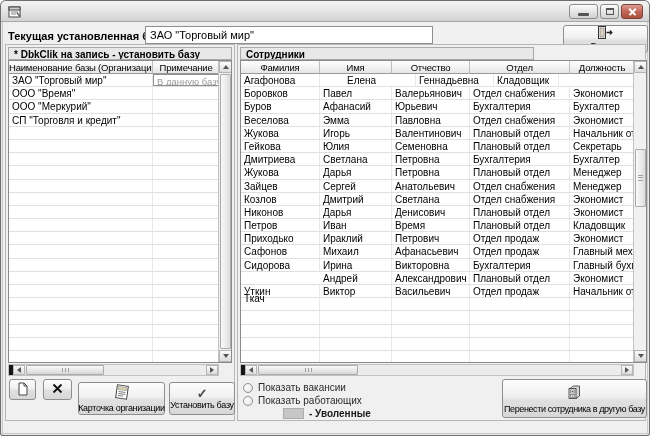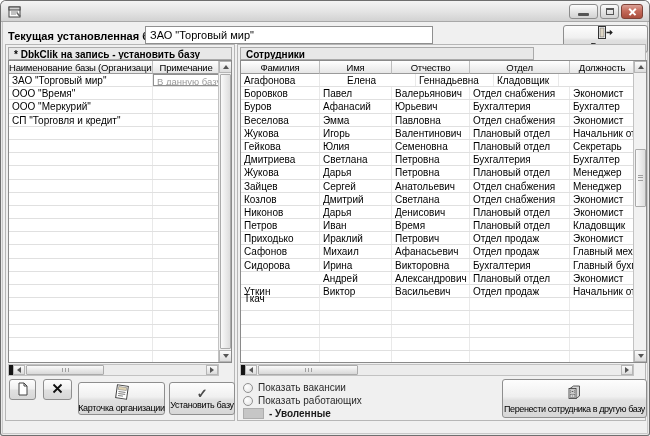--- a/index.html
+++ b/index.html
@@ -476,21 +476,21 @@
     </div>
 
     <div class="radio-row" style="top:337px;">
       <span class="radio"></span>
       <span class="radio-lbl">Показать вакансии</span>
     </div>
     <div class="radio-row" style="top:350px;">
       <span class="radio"></span>
       <span class="radio-lbl">Показать работающих</span>
     </div>
-    <div class="radio-row" style="top:363px;">
+    <div class="radio-row" style="top:363px;margin-left:40px;">
       <span class="swatch" style="background: rgb(198, 198, 198);"></span>
       <span class="fired-lbl">- Уволенные</span>
     </div>
 
     <div class="btn btn-move">
       <span>
         <svg width="17" height="17">
             <path d="M4 4.5 l3.5-2.5 h6 v10 l-3.5 2.5z" fill="#d8d8d8" stroke="#333" stroke-width="0.8"></path>
             <rect x="3" y="4.5" width="7" height="10" fill="#f5f5f5" stroke="#333" stroke-width="0.8"></rect>
             <rect x="4.2" y="6" width="4.6" height="3" fill="#fff" stroke="#555" stroke-width="0.6"></rect>

